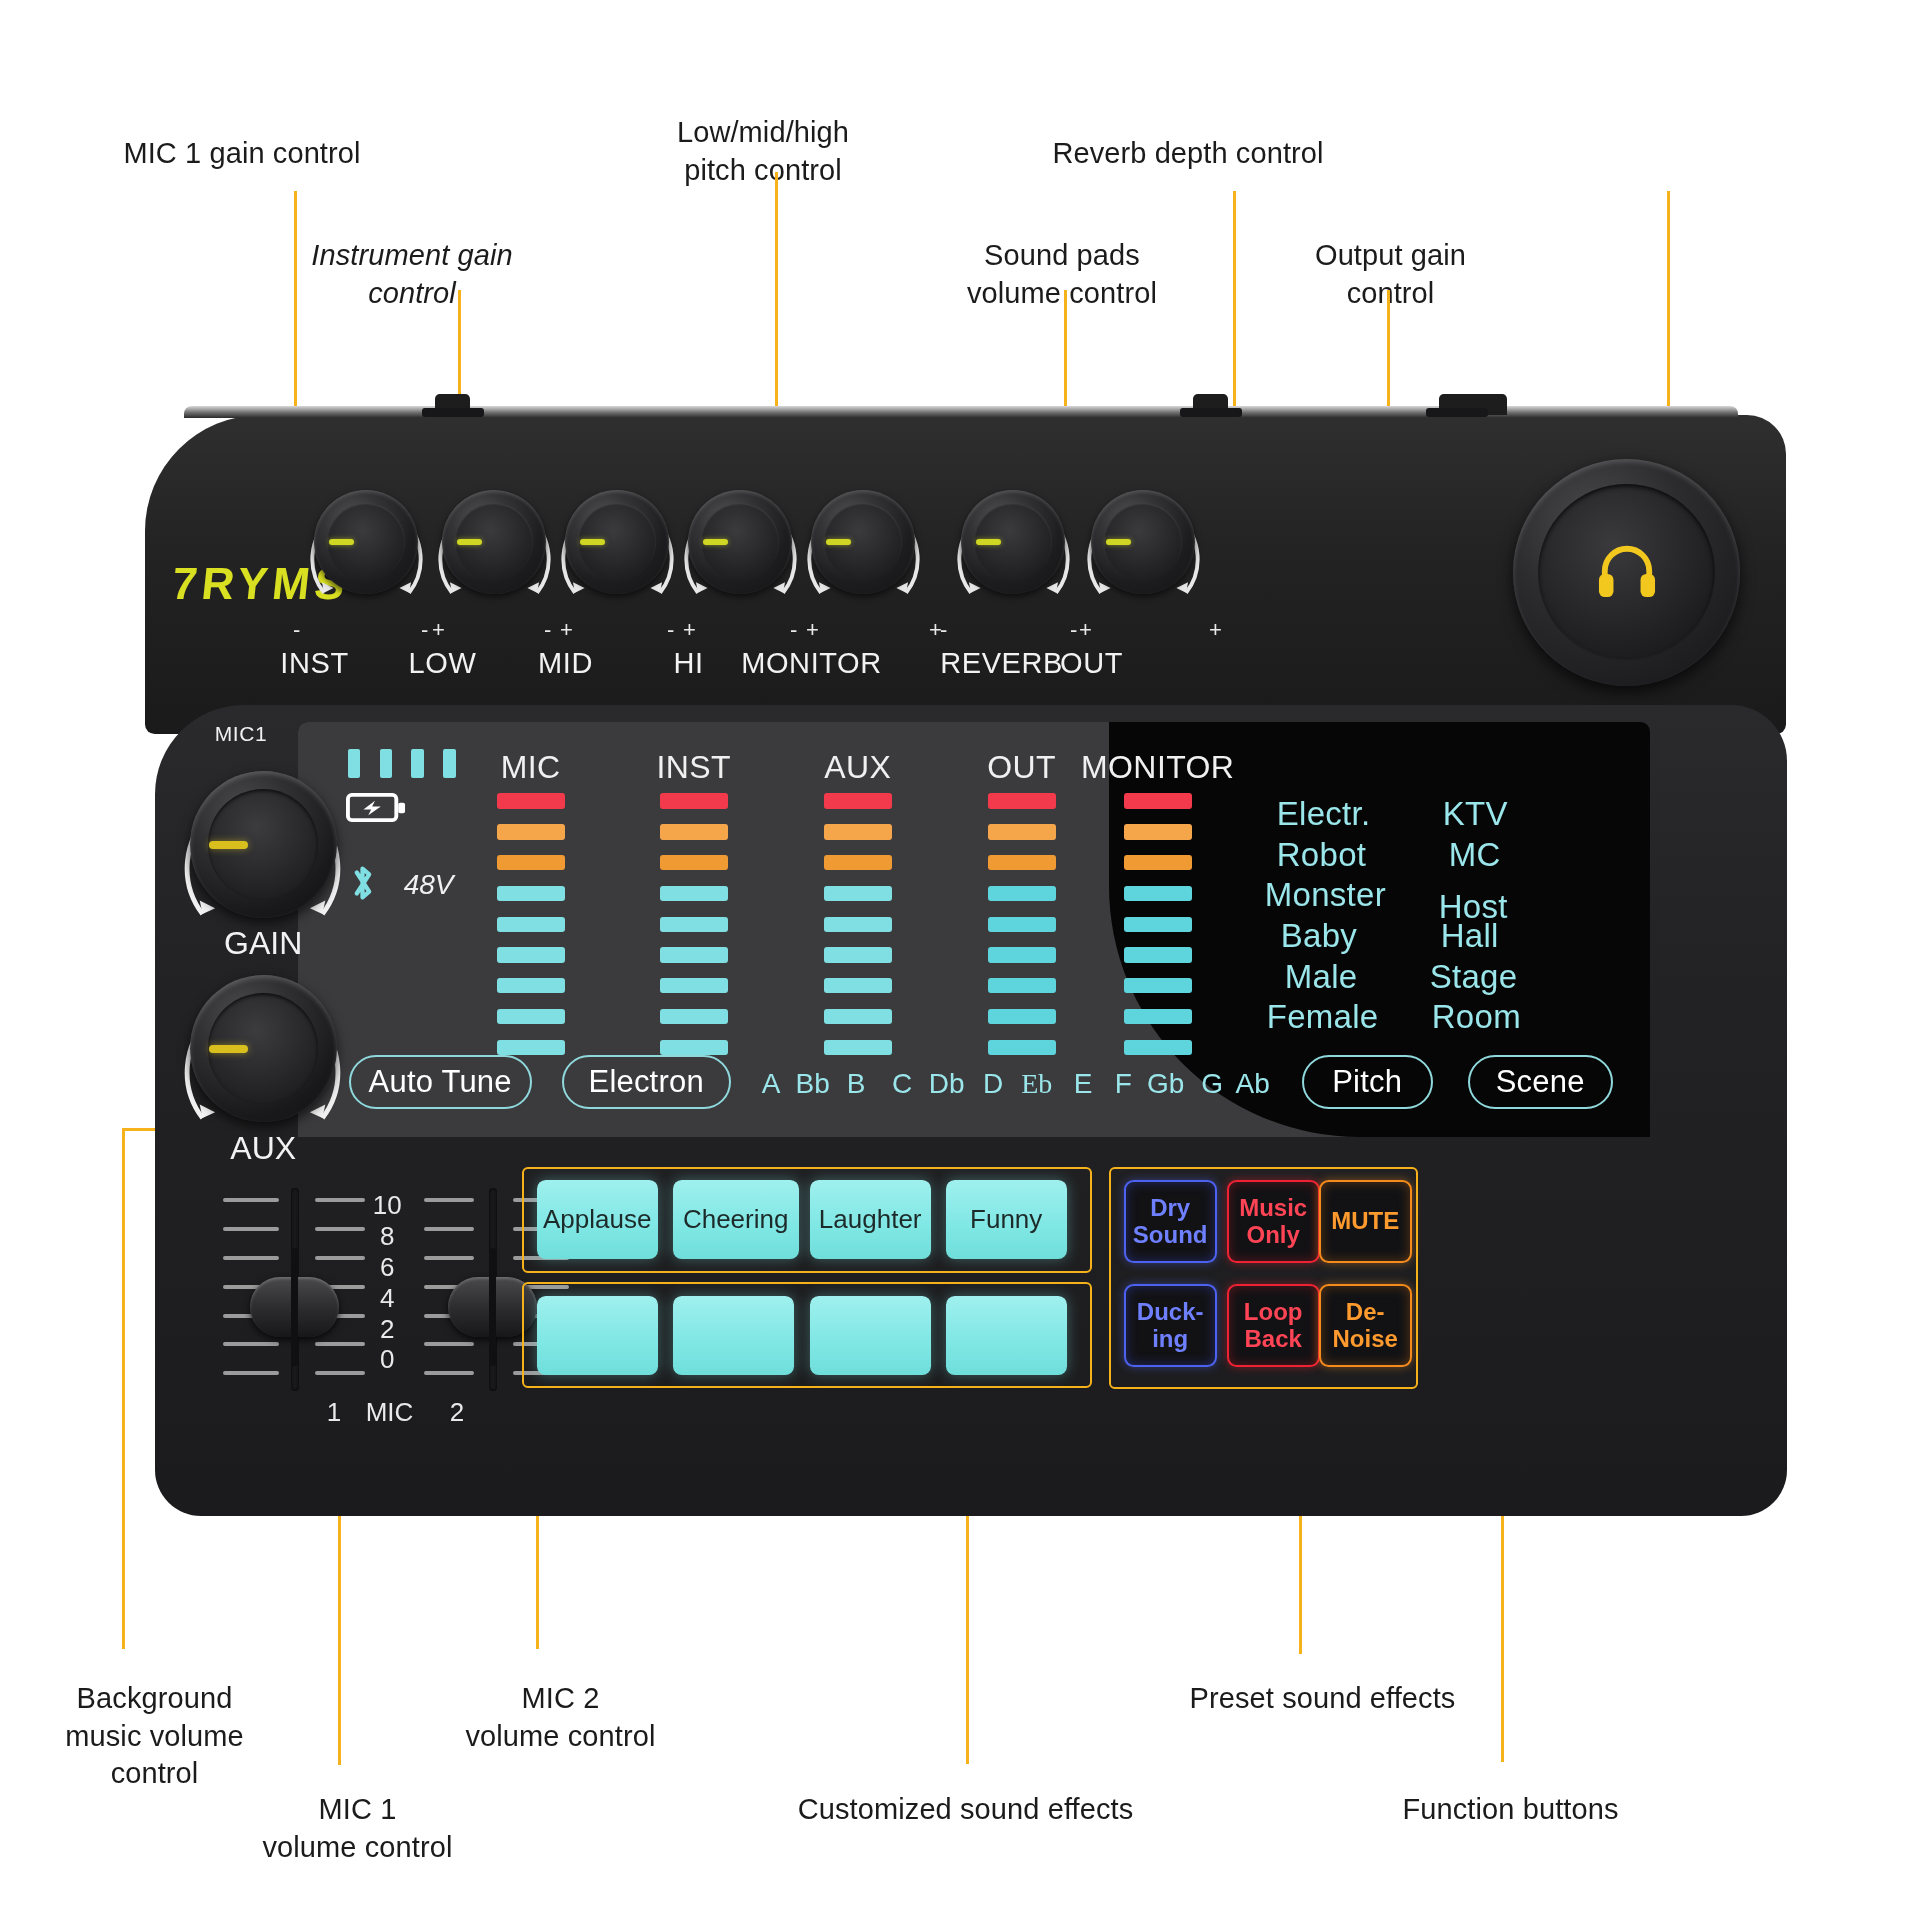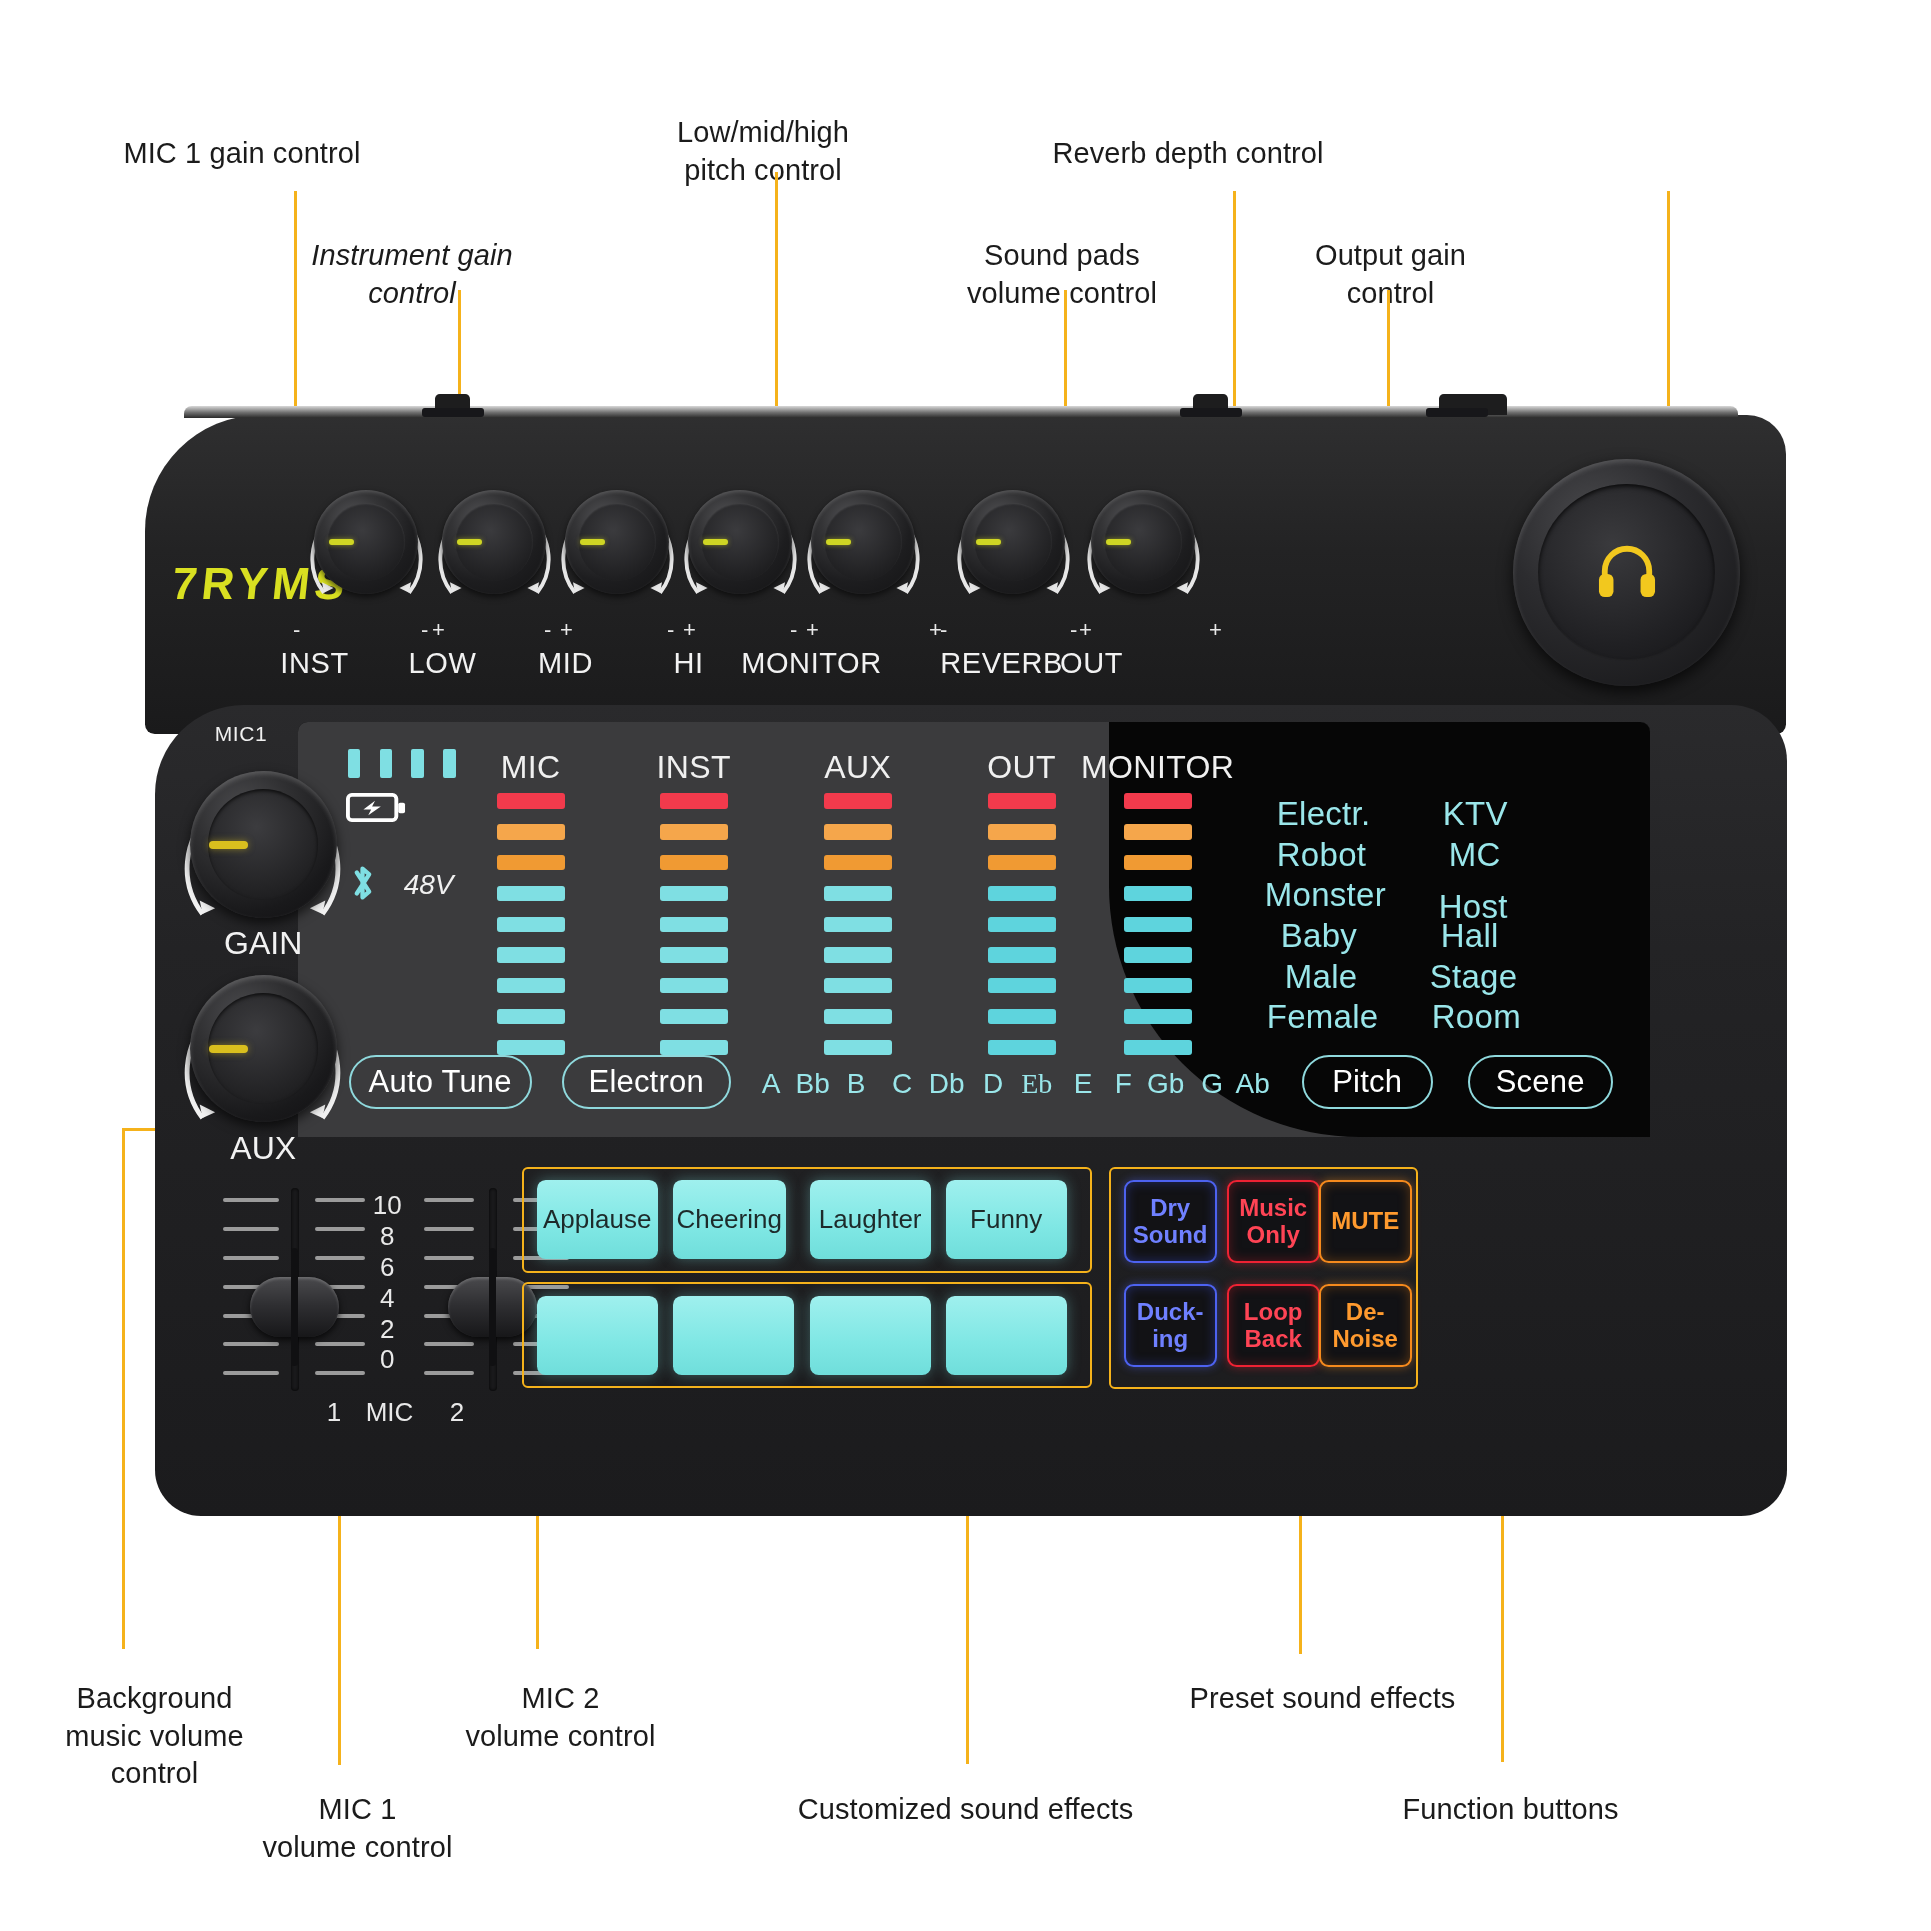--- a/index.html
+++ b/index.html
@@ -574,21 +574,21 @@
         <div class="fader-track" style="left:266px; top:0px; height:203px;"></div>
         <div class="fader-cap" style="left:225px; top:89px;"></div>
 
         <div class="scale-cap" style="left:104px; top:209px;">1</div>
         <div class="scale-cap" style="left:143px; top:209px;">MIC</div>
         <div class="scale-cap" style="left:227px; top:209px;">2</div>
       </div>
 
       <div class="padgroup" style="left:367px; top:462px; width:570px; height:106px;"></div>
       <div class="pad" style="left:382px; top:475px; width:121px; height:79px;">Applause</div>
-      <div class="pad" style="left:518px; top:475px; width:113px; height:79px;">Cheering</div>
+      <div class="pad" style="left:518px; top:475px; width:126px; height:79px;">Cheering</div>
       <div class="pad" style="left:655px; top:475px; width:121px; height:79px;">Laughter</div>
       <div class="pad" style="left:791px; top:475px; width:121px; height:79px;">Funny</div>
 
       <div class="padgroup" style="left:367px; top:577px; width:570px; height:106px;"></div>
       <div class="pad" style="left:382px; top:591px; width:121px; height:79px;"></div>
       <div class="pad" style="left:518px; top:591px; width:121px; height:79px;"></div>
       <div class="pad" style="left:655px; top:591px; width:121px; height:79px;"></div>
       <div class="pad" style="left:791px; top:591px; width:121px; height:79px;"></div>
 
       <div class="padgroup" style="left:954px; top:462px; width:309px; height:222px;"></div>

